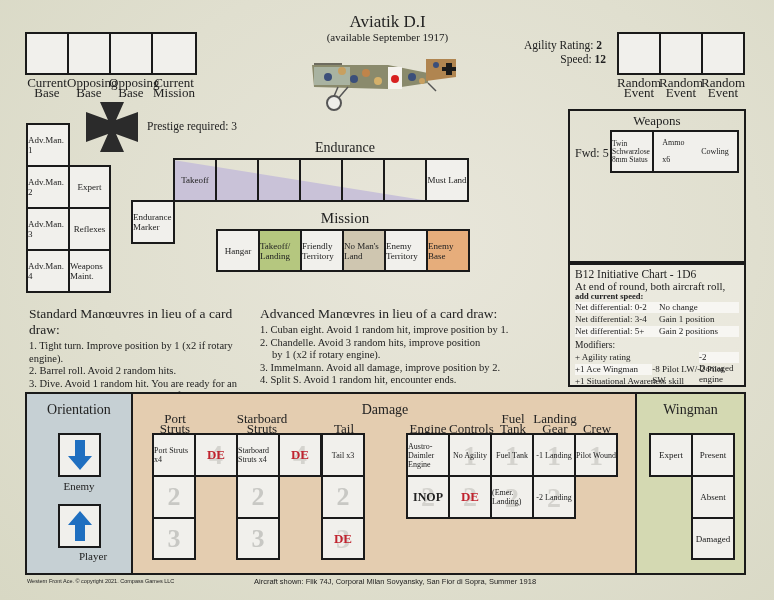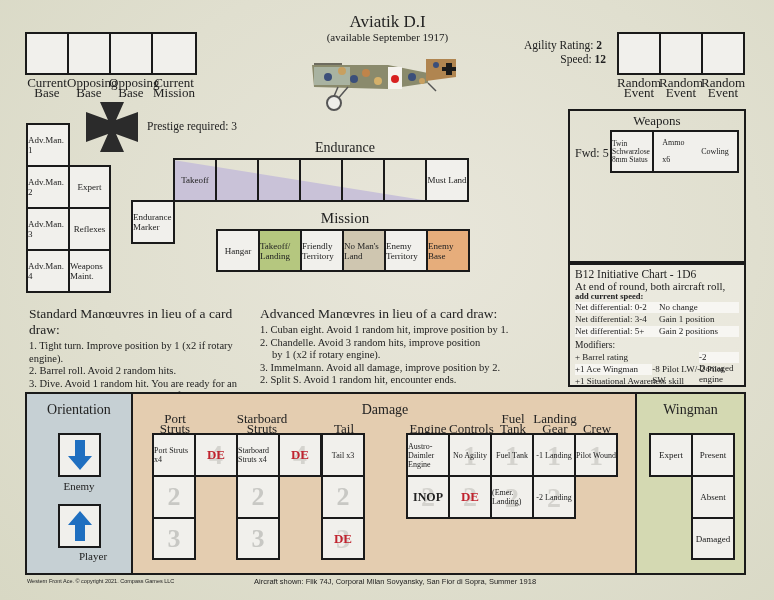--- a/index.html
+++ b/index.html
@@ -138,21 +138,21 @@
     <div class="chart-row" style="background:transparent;">
         <span style="width:84px;">Net differential: 3-4</span>
         <span>Gain 1 position</span>
       </div>
     <div class="chart-row">
         <span style="width:84px;">Net differential: 5+</span>
         <span>Gain 2 positions</span>
       </div>
     <div style="font-size:9.5px;margin-top:3px;line-height:11px;">Modifiers:</div>
     <div class="chart-row" style="background:transparent;">
-        <span style="width:78px;">+ Barrel rating</span>
+        <span style="width:78px;">+ Agility rating</span>
         <span style="background:#f7f6f2;flex:1;margin-left:46px;">-2 Damaged engine</span>
       </div>
     <div class="chart-row" style="background:transparent;">
         <span style="width:78px;background:#f7f6f2;">+1 Ace Wingman</span>
         <span>-8 Pilot LW/-2 Pilot SW</span>
       </div>
     <div class="chart-row" style="background:transparent;align-items:flex-end;">
         <span>+1 Situational Awareness skill</span>
       </div>
   </div>
@@ -164,21 +164,21 @@
     <div>3. Dive. Avoid 1 random hit. You are ready for an</div>
     <div style="padding-left:12px;">    emergency landing next round of combat.</div>
   </div>
 
   <div class="abs list" style="left:260px;top:306px;width:290px;">
     <div class="hd">Advanced Manœvres in lieu of a card draw:</div>
     <div>1. Cuban eight. Avoid 1 random hit, improve position by 1.</div>
     <div>2. Chandelle. Avoid 3 random hits, improve position</div>
     <div style="padding-left:12px;">    by 1 (x2 if rotary engine).</div>
     <div>3. Immelmann. Avoid all damage, improve position by 2.</div>
-    <div>2. Split S. Avoid 1 random hit, encounter ends.</div>
+    <div>4. Split S. Avoid 1 random hit, encounter ends.</div>
   </div>
 
   <div class="panel" style="left:25px;top:392px;width:108px;height:183px;background:#c6d0d4;"></div>
   <div class="h2" style="left:25px;top:402px;width:108px;">Orientation</div>
   <div class="box" style="left:58px;top:433px;width:43px;height:44px;">
     <svg width="24" height="30" viewBox="0 0 24 30">
         <path d="M7 0 L17 0 L17 16 L24 16 L12 30 L0 16 L7 16 Z" fill="#1f6fc0"></path>
       </svg>
   </div>
   <div class="cap" style="left:25px;top:481px;width:108px;font-size:11px;">Enemy</div>

